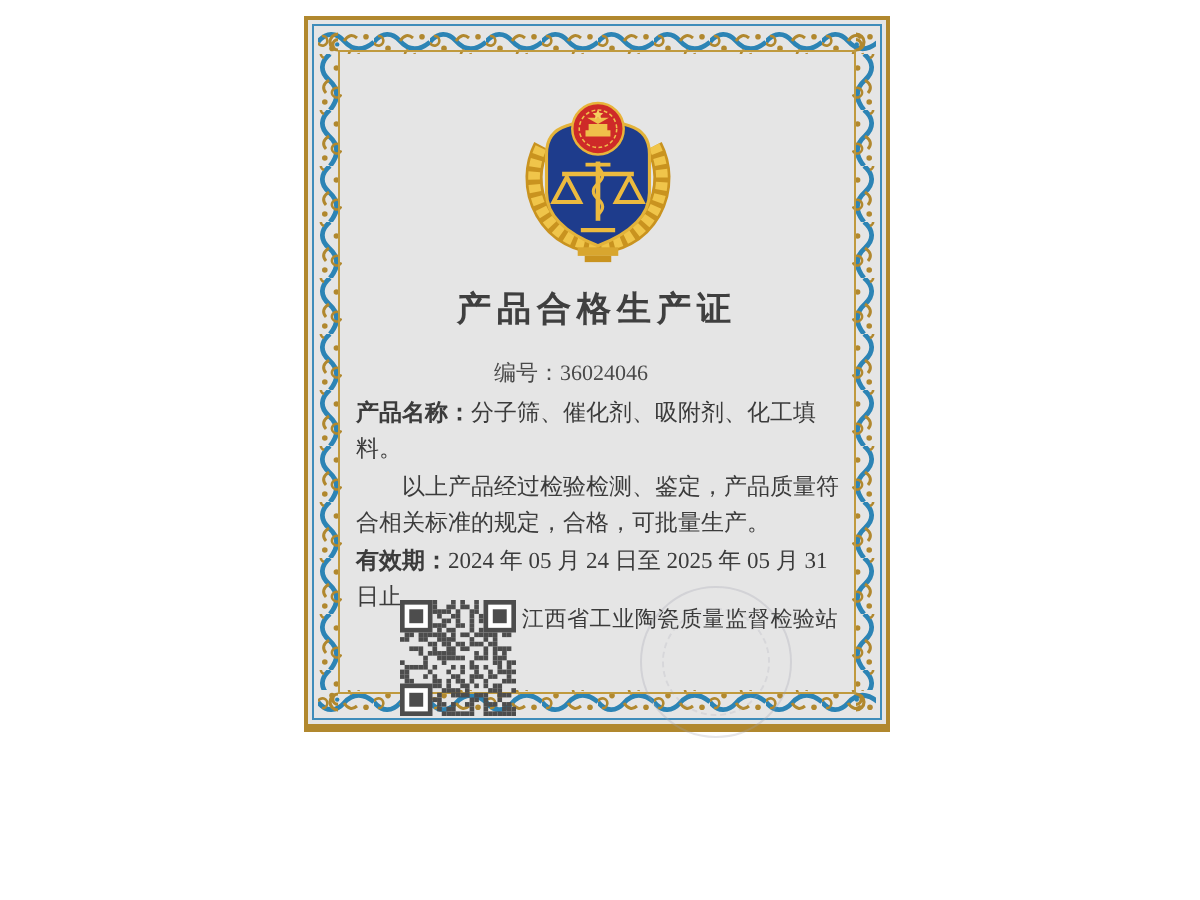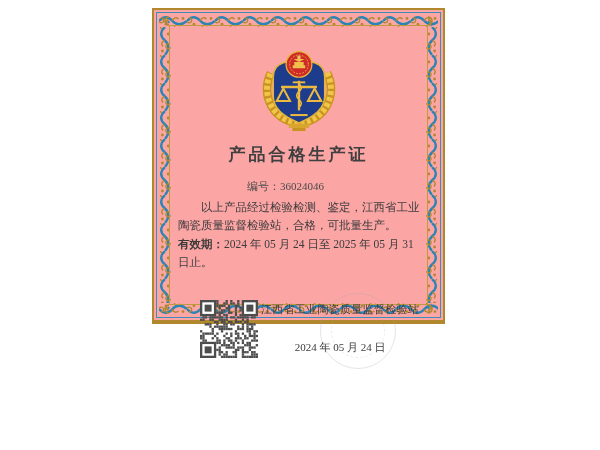--- a/index.html
+++ b/index.html
@@ -1,20 +1,20 @@
 <!DOCTYPE html>
 <html><head>
 <meta charset="utf-8">
 <style>
   html,body{margin:0;padding:0;}
   .page{position:relative;width:600px;height:450px;background:#ffffff;overflow:hidden;
         font-family:"Liberation Serif","DejaVu Serif",serif;color:#3f3f3f;}
   
-  .cert{position:absolute;left:152px;top:8px;width:293px;height:316px;box-sizing:border-box;
-        background:#fca5a5;border:2px solid #b1882e;border-bottom-width:4px;}
+  .cert{position:absolute;left:152px;top:8px;width:293px;height:358px;box-sizing:border-box;
+        background:#e5e5e5;border:2px solid #b1882e;border-bottom-width:4px;}
   .blue-frame{position:absolute;left:2px;right:2px;top:2px;bottom:2px;border:1px solid #3e8cba;}
   .ornate{position:absolute;background:transparent;}
   .ornate svg{display:block;width:100%;height:100%;}
   .ornate-top{left:5px;right:5px;top:5px;height:12px;}
   .ornate-bottom{left:5px;right:5px;bottom:5px;height:12px;}
   .ornate-left{left:5px;top:17px;bottom:17px;width:12px;}
   .ornate-right{right:5px;top:17px;bottom:17px;width:12px;}
   .corner{position:absolute;width:12px;height:12px;}
   .corner svg{display:block;width:100%;height:100%;}
   .c-tl{left:5px;top:5px;} .c-tr{right:5px;top:5px;transform:scaleX(-1);}
@@ -160,21 +160,22 @@
           <path d="M42,26 h16 v-4 h-16 z M44,22 v-4 h12 v4 M50,18 l-7,-4 h14 z" fill="#f0c04a"></path>
           <path d="M50,8.6 l1,2.2 2.4,.2 -1.8,1.6 .5,2.4 -2.1,-1.3 -2.1,1.3 .5,-2.4 -1.8,-1.6 2.4,-.2 z" fill="#f6d060"></path>
         </svg>
       </div>
 
       <div class="title">产品合格生产证</div>
 
       <div class="serial"><span>编号：</span><span>36024046</span></div>
 
       <div class="body-block">
-        <p class="statement">以上产品经过检验检测、鉴定，江西省工业陶瓷质量监督检验站，合格，可批量生产。</p>
+        <div><span class="lbl">产品名称：</span><span>分子筛、催化剂、吸附剂、化工填料。</span></div>
+        <p class="statement">以上产品经过检验检测、鉴定，产品质量符合相关标准的规定，合格，可批量生产。</p>
         <div><span class="lbl">有效期：</span><span>2024 年 05 月 24 日至 2025 年 05 月 31 日止。</span></div>
       </div>
 
       <div class="qr">
         <svg id="qr-svg" viewBox="0 0 58 58">
             <rect x="16.24" y="0.00" width="2.32" height="2.32" fill="#4d4d4d"></rect>
             <rect x="25.52" y="0.00" width="2.32" height="2.32" fill="#4d4d4d"></rect>
             <rect x="30.16" y="0.00" width="2.32" height="2.32" fill="#4d4d4d"></rect>
             <rect x="37.12" y="0.00" width="2.32" height="2.32" fill="#4d4d4d"></rect>
             <rect x="16.24" y="2.32" width="2.32" height="2.32" fill="#4d4d4d"></rect>
@@ -420,18 +421,17 @@
             <rect x="0" y="41.76" width="16.24" height="16.24" fill="#4d4d4d"></rect>
             <rect x="2.32" y="44.08" width="11.6" height="11.6" fill="#ffffff"></rect>
             <rect x="4.64" y="46.4" width="6.959999999999999" height="6.959999999999999" fill="#4d4d4d"></rect>
           </svg>
       </div>
 
       <div class="stamp"></div>
 
       <div class="issue-block">
         <div class="issuer">江西省工业陶瓷质量监督检验站</div>
-        <div class="issue-date">2024 年 05 月 24 日</div>
       </div>
 
     </div>
   </div>
 </div>
 
 </body></html>

